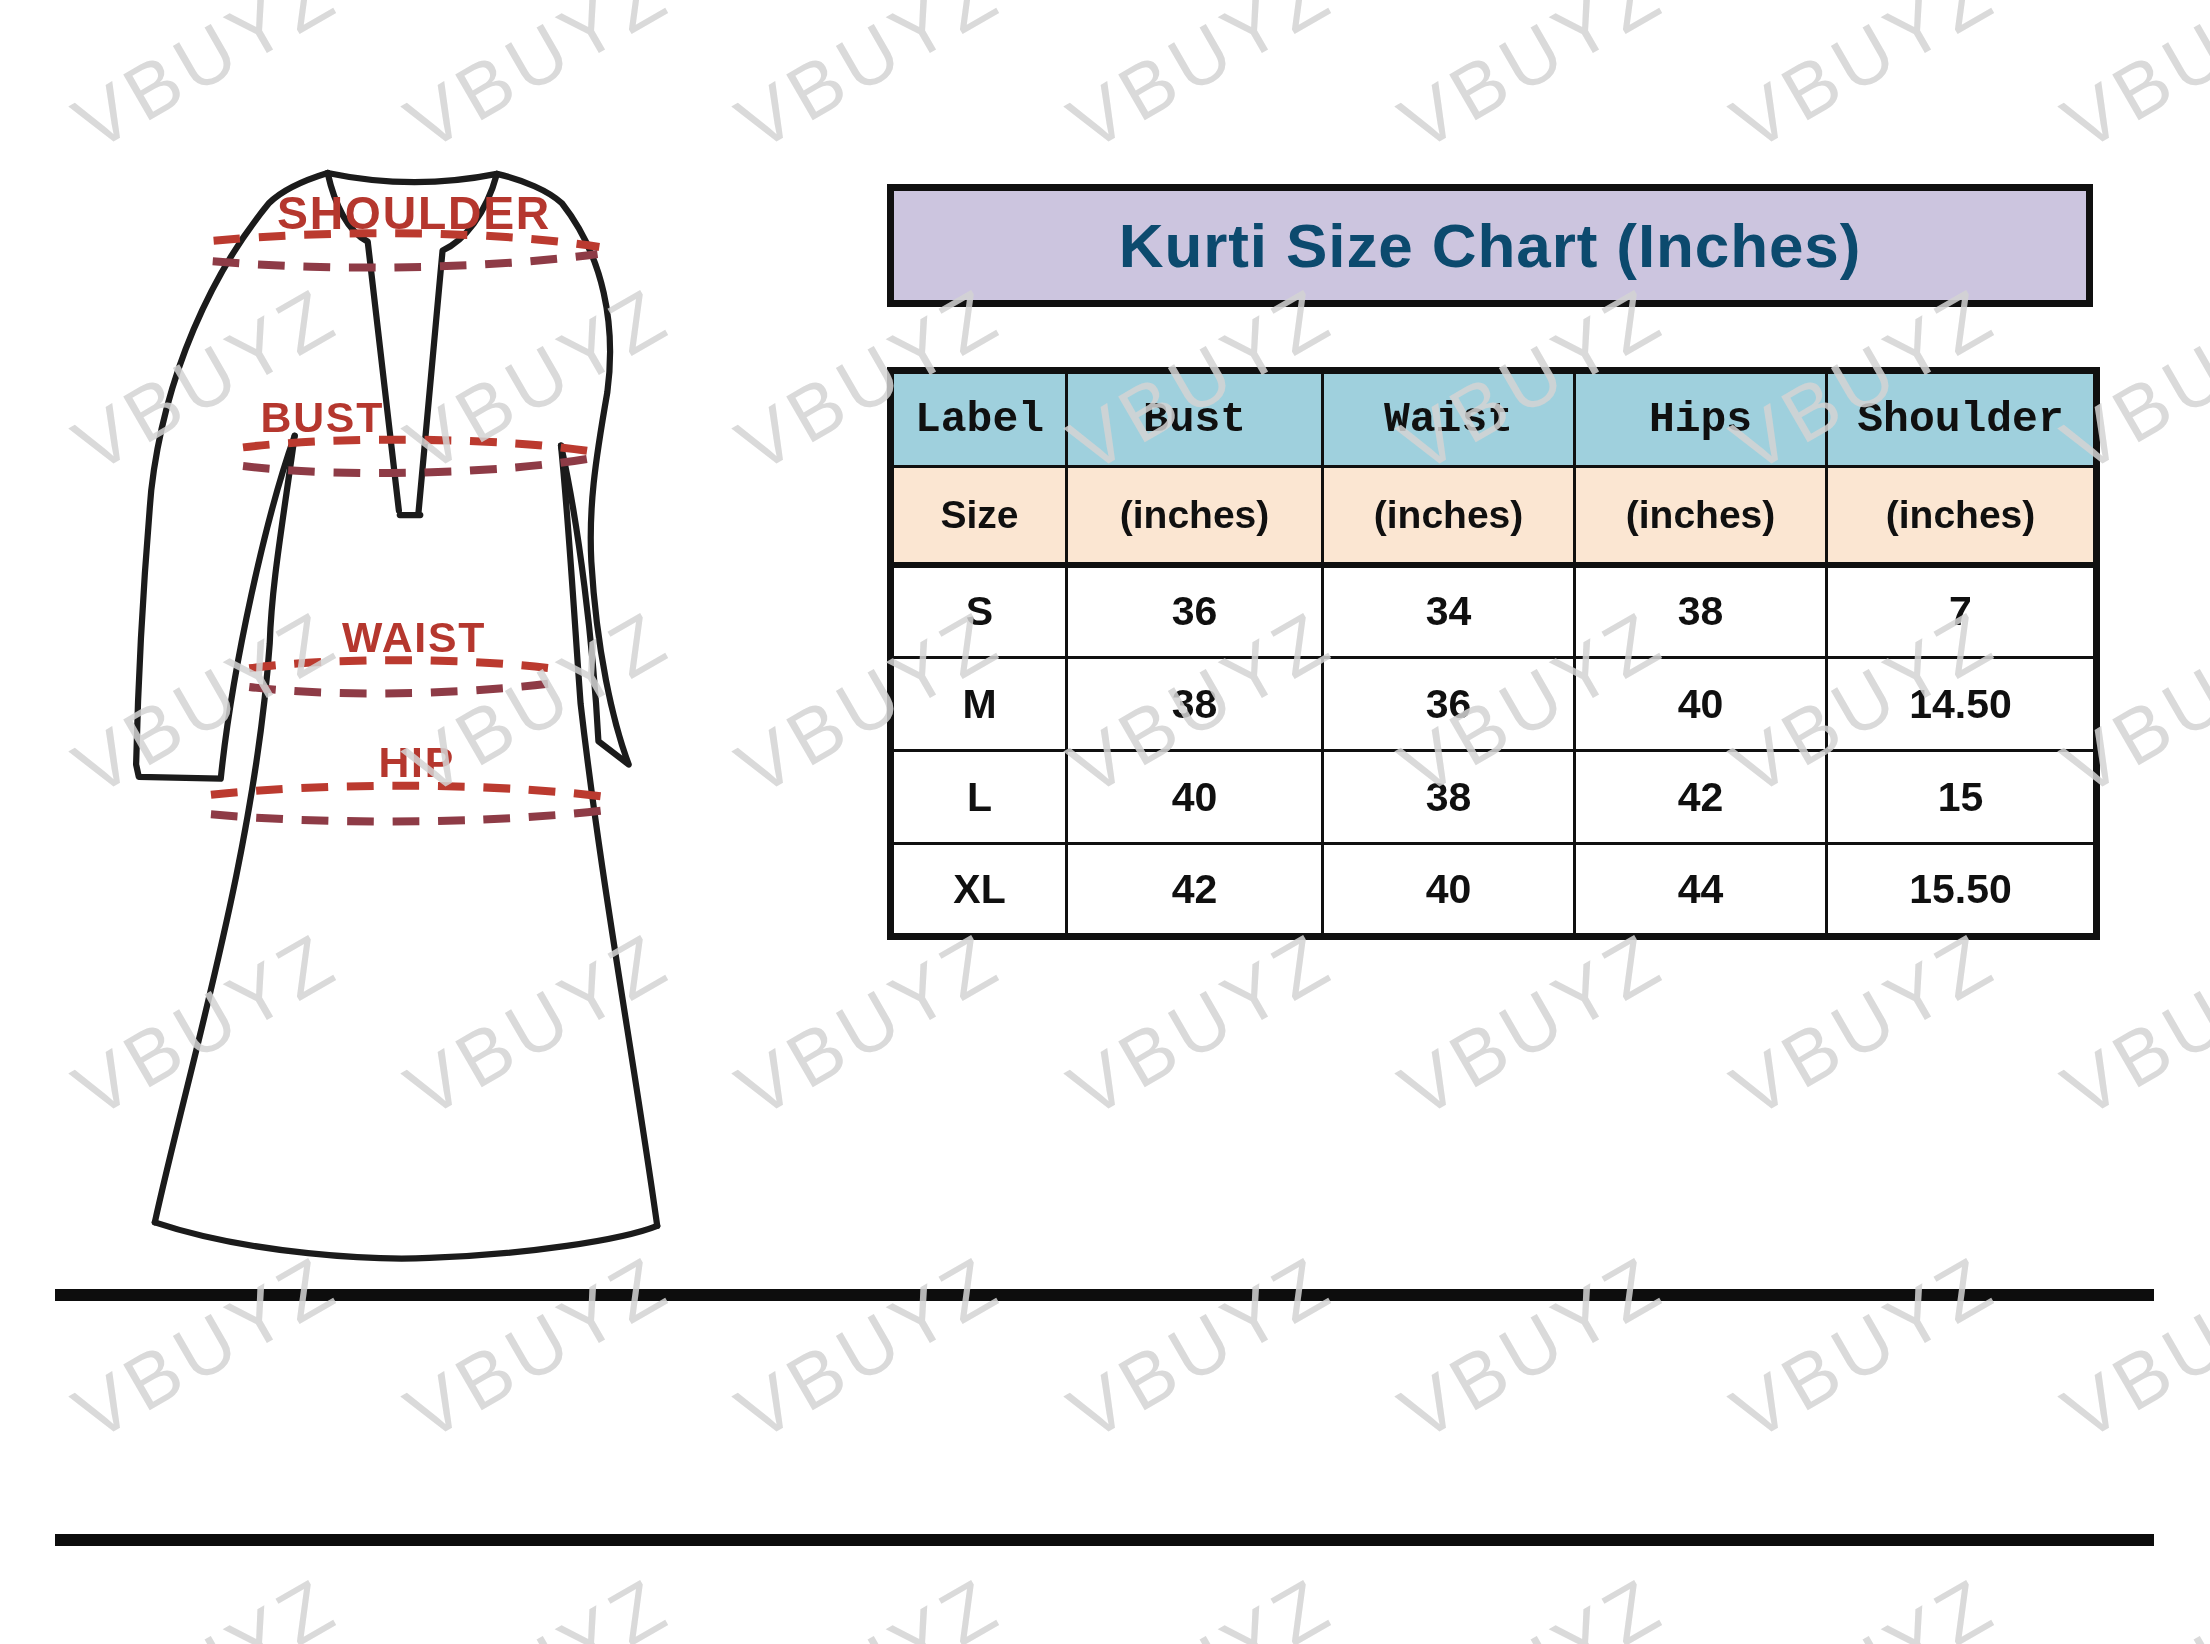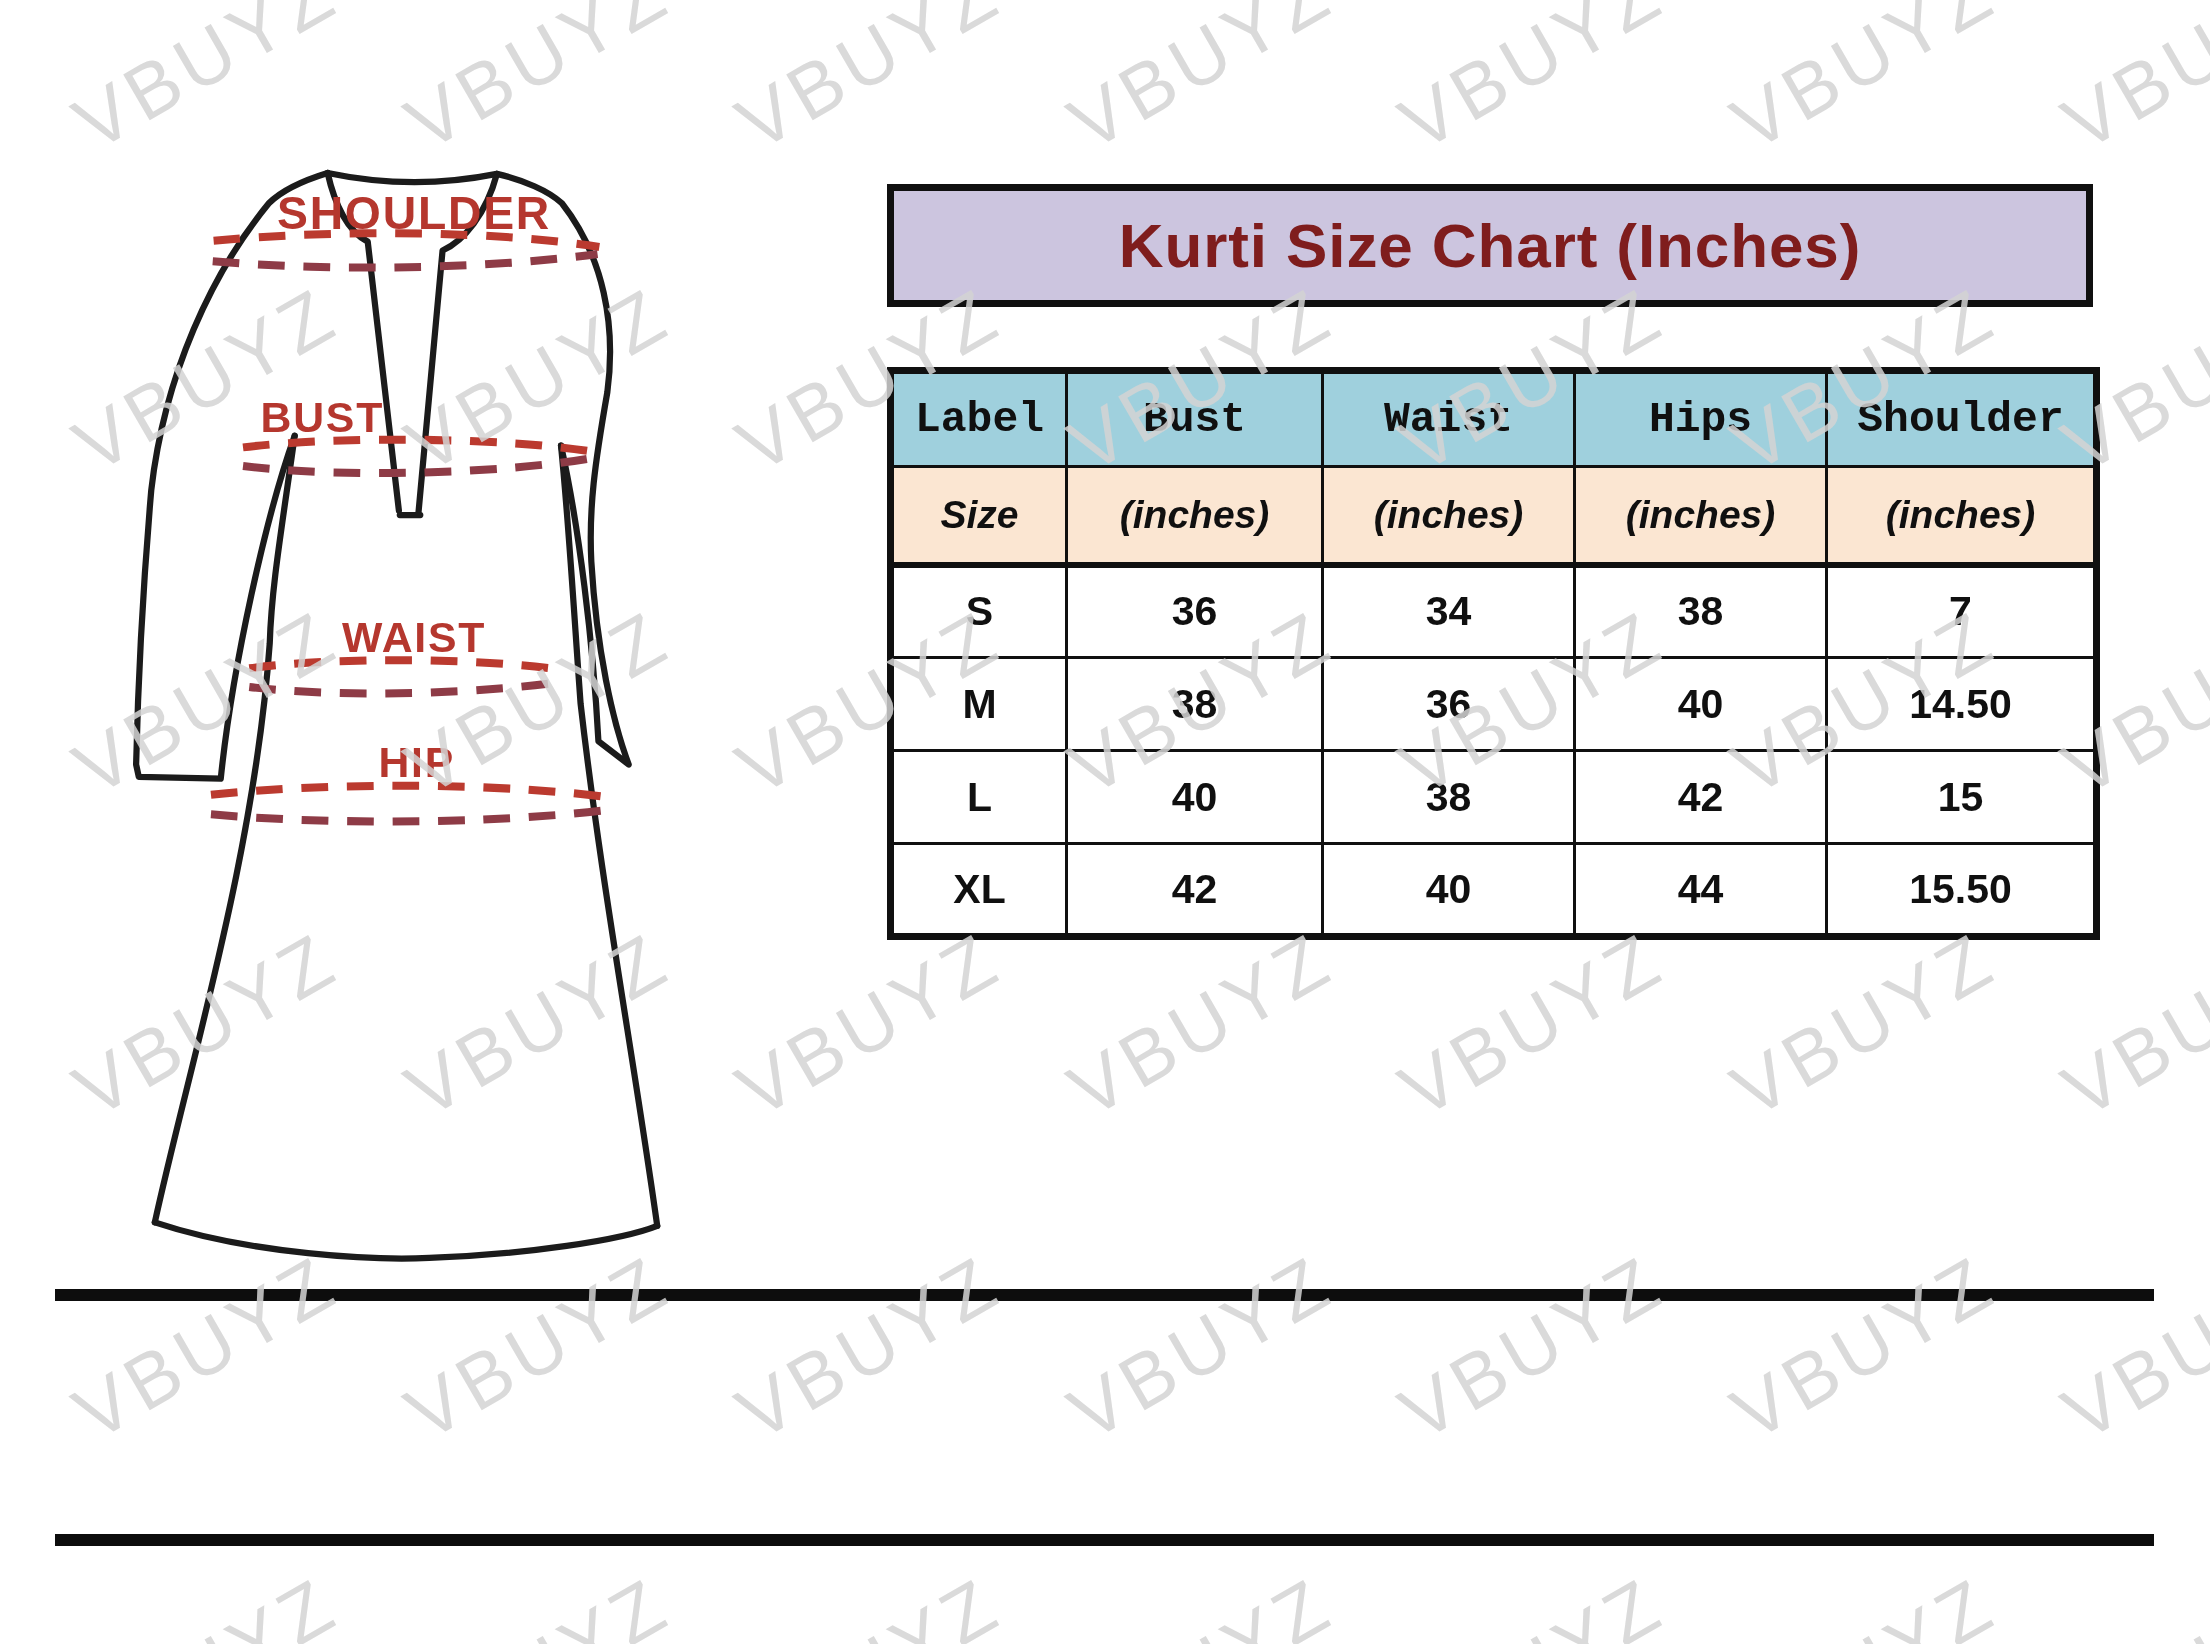--- a/index.html
+++ b/index.html
@@ -22,36 +22,36 @@
     font-weight:bold;letter-spacing:2px;
   }
   
   .title-bar{
     position:absolute;left:887px;top:184px;width:1206px;height:123px;
     box-sizing:border-box;border:7.1px solid #101010;
     display:flex;align-items:center;justify-content:center;
     z-index:2;
   }
   .title-bar span{
-    font-size:62px;font-weight:bold;color:#7f1d1d;letter-spacing:0.9px;
+    font-size:62px;font-weight:bold;color:#0c4a6e;letter-spacing:0.9px;
   }
   
   .size-table{
     position:absolute;left:887px;top:367px;width:1206px;
     border-collapse:collapse;table-layout:fixed;
     background:#ffffff;z-index:2;
     color:#101010;text-align:center;
   }
   .size-table td,.size-table th{
     border:3.6px solid #101010;font-weight:bold;padding:0;
   }
   .size-table{border:7.1px solid #101010;}
   .size-table tr.hdr{height:96px;font-family:Liberation Mono, monospace;}
   .size-table tr.hdr th{font-size:43px;}
-  .size-table tr.sub{height:98px;font-style:italic;}
+  .size-table tr.sub{height:98px;}
   .size-table tr.sub td{font-size:39px;border-bottom:6.2px solid #101010;}
   .size-table tr.data{height:93px;}
   .size-table tr.data td{font-size:41px;}
   
   .rule{
     position:absolute;left:55px;width:2099px;height:11.6px;
     background:#0d0d0d;z-index:2;
   }
   .rule-top{top:1289px;}
   .rule-bottom{top:1534px;}

